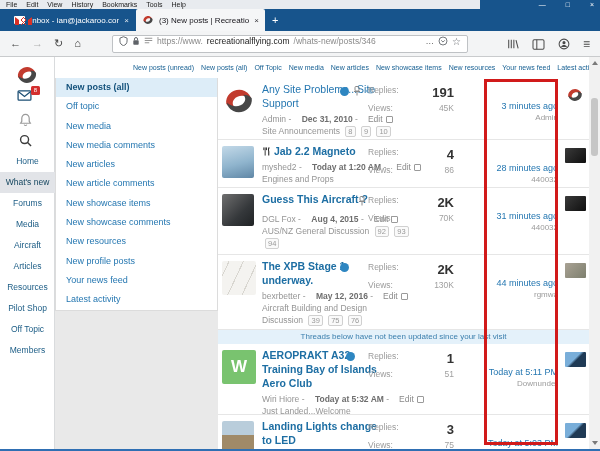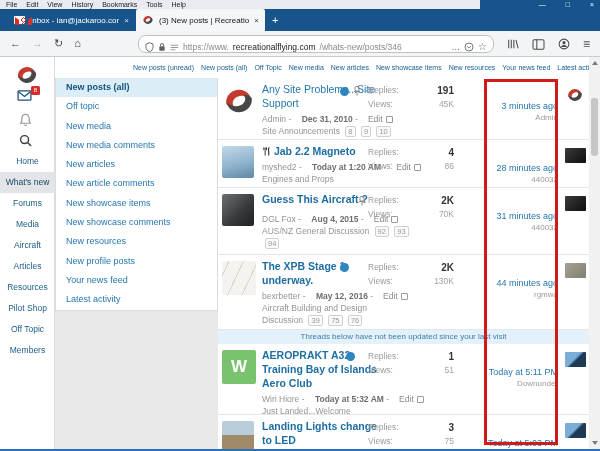--- a/index.html
+++ b/index.html
@@ -28,22 +28,22 @@
   .gmail-ic:before { content:""; position:absolute; left:1px; top:1px; border-left:4.5px solid #d93025;
                      border-right:4.5px solid #d93025; border-top:3px solid transparent;
                      border-bottom:0; width:9px; height:5px;
                      background:linear-gradient(135deg,transparent 46%,#d93025 47%,#d93025 53%,transparent 54%),
                                 linear-gradient(225deg,transparent 46%,#d93025 47%,#d93025 53%,transparent 54%);}
   .toolbar { position:absolute; left:0; top:31px; width:600px; height:26px; background:#f3f4f5;
              border-bottom:1px solid #c9cbcd; display:flex; align-items:center; }
   .navbtns { display:flex; gap:11px; padding-left:10px; font-size:11px; color:#3f3f3f; }
   .navbtns .dis { color:#b0b0b0; }
   .urlbar { position:absolute; left:112px; top:4px; width:356px; height:18px; background:#fff;
-            border:1px solid #bfc2c5; border-radius:8px; display:flex; align-items:flex-end;
-            gap:4px; padding:0 6px; font-size:8.5px; color:#8a8a8a;margin-left:26px; }
+            border:1px solid #bfc2c5; border-radius:2px; display:flex; align-items:flex-start;
+            gap:4px; padding:0 6px; font-size:8.5px; color:#8a8a8a; }
   .urlbar .domain { color:#1b1b1b; }
   .urlbar .grow { flex:1; }
   .tb-right { position:absolute; right:10px; top:4px; height:18px; display:flex; gap:13px;
               align-items:center; color:#4a4a4a; font-size:10px; }
   svg.ic { display:block; }
 
   
   .icon-sidebar { position:absolute; left:0; top:57px; width:55px; height:392px; background:#fff;
                   border-right:1px solid #d9dbdd; }
   .side-logo { position:absolute; left:13px; top:6px; }
@@ -87,21 +87,21 @@
   .t-meta { width:170px; font-size:8.5px; color:#949494; line-height:1.45; margin-top:2px; }
   .t-meta b { color:#6e6e6e; font-weight:bold;margin-left:8px; }
   .edit { margin-left:10px; color:#8a8a8a; }
   .cbox { display:inline-block; width:7px; height:7px; border:1px solid #9a9a9a; border-radius:1px;
           vertical-align:-1px; margin-left:3px; background:#fff; }
   .pill { display:inline-block; font-size:7.5px; color:#999; border:1px solid #d0d0d0; background:#fafafa;
           border-radius:2px; padding:0 2px; margin-left:3px; line-height:9px; }
   .t-stats { position:absolute; left:150px; top:7px; width:86px; font-size:8.5px; }
   .t-stats .r { display:flex; justify-content:space-between; margin-bottom:3px; }
   .t-stats .lab { color:#9b9b9b; }
-  .t-stats .v1 { color:#333; font-weight:bold; font-size:10px; }
+  .t-stats .v1 { color:#333; font-weight:bold; font-size:13px; }
   .t-stats .v2 { color:#a0a0a0; }
   .t-time { position:absolute; left:244px; top:7px; width:96px; text-align:right;margin-top:16px; }
   .t-time .tt { font-size:9px; color:#2577b1; }
   .t-time .tu { font-size:8px; color:#9b9b9b; margin-top:2px; }
   .t-mini { position:absolute; left:347px; top:8px; width:21px; height:15px; border-radius:1px; overflow:hidden; }
   .notice { height:14px; background:#e4f1fa; color:#3b7fad; font-size:8px; line-height:14px;
             text-align:center; }
 
   
   .sbar { position:absolute; left:589px; top:57px; width:11px; height:392px; background:#f1f1f1; }

